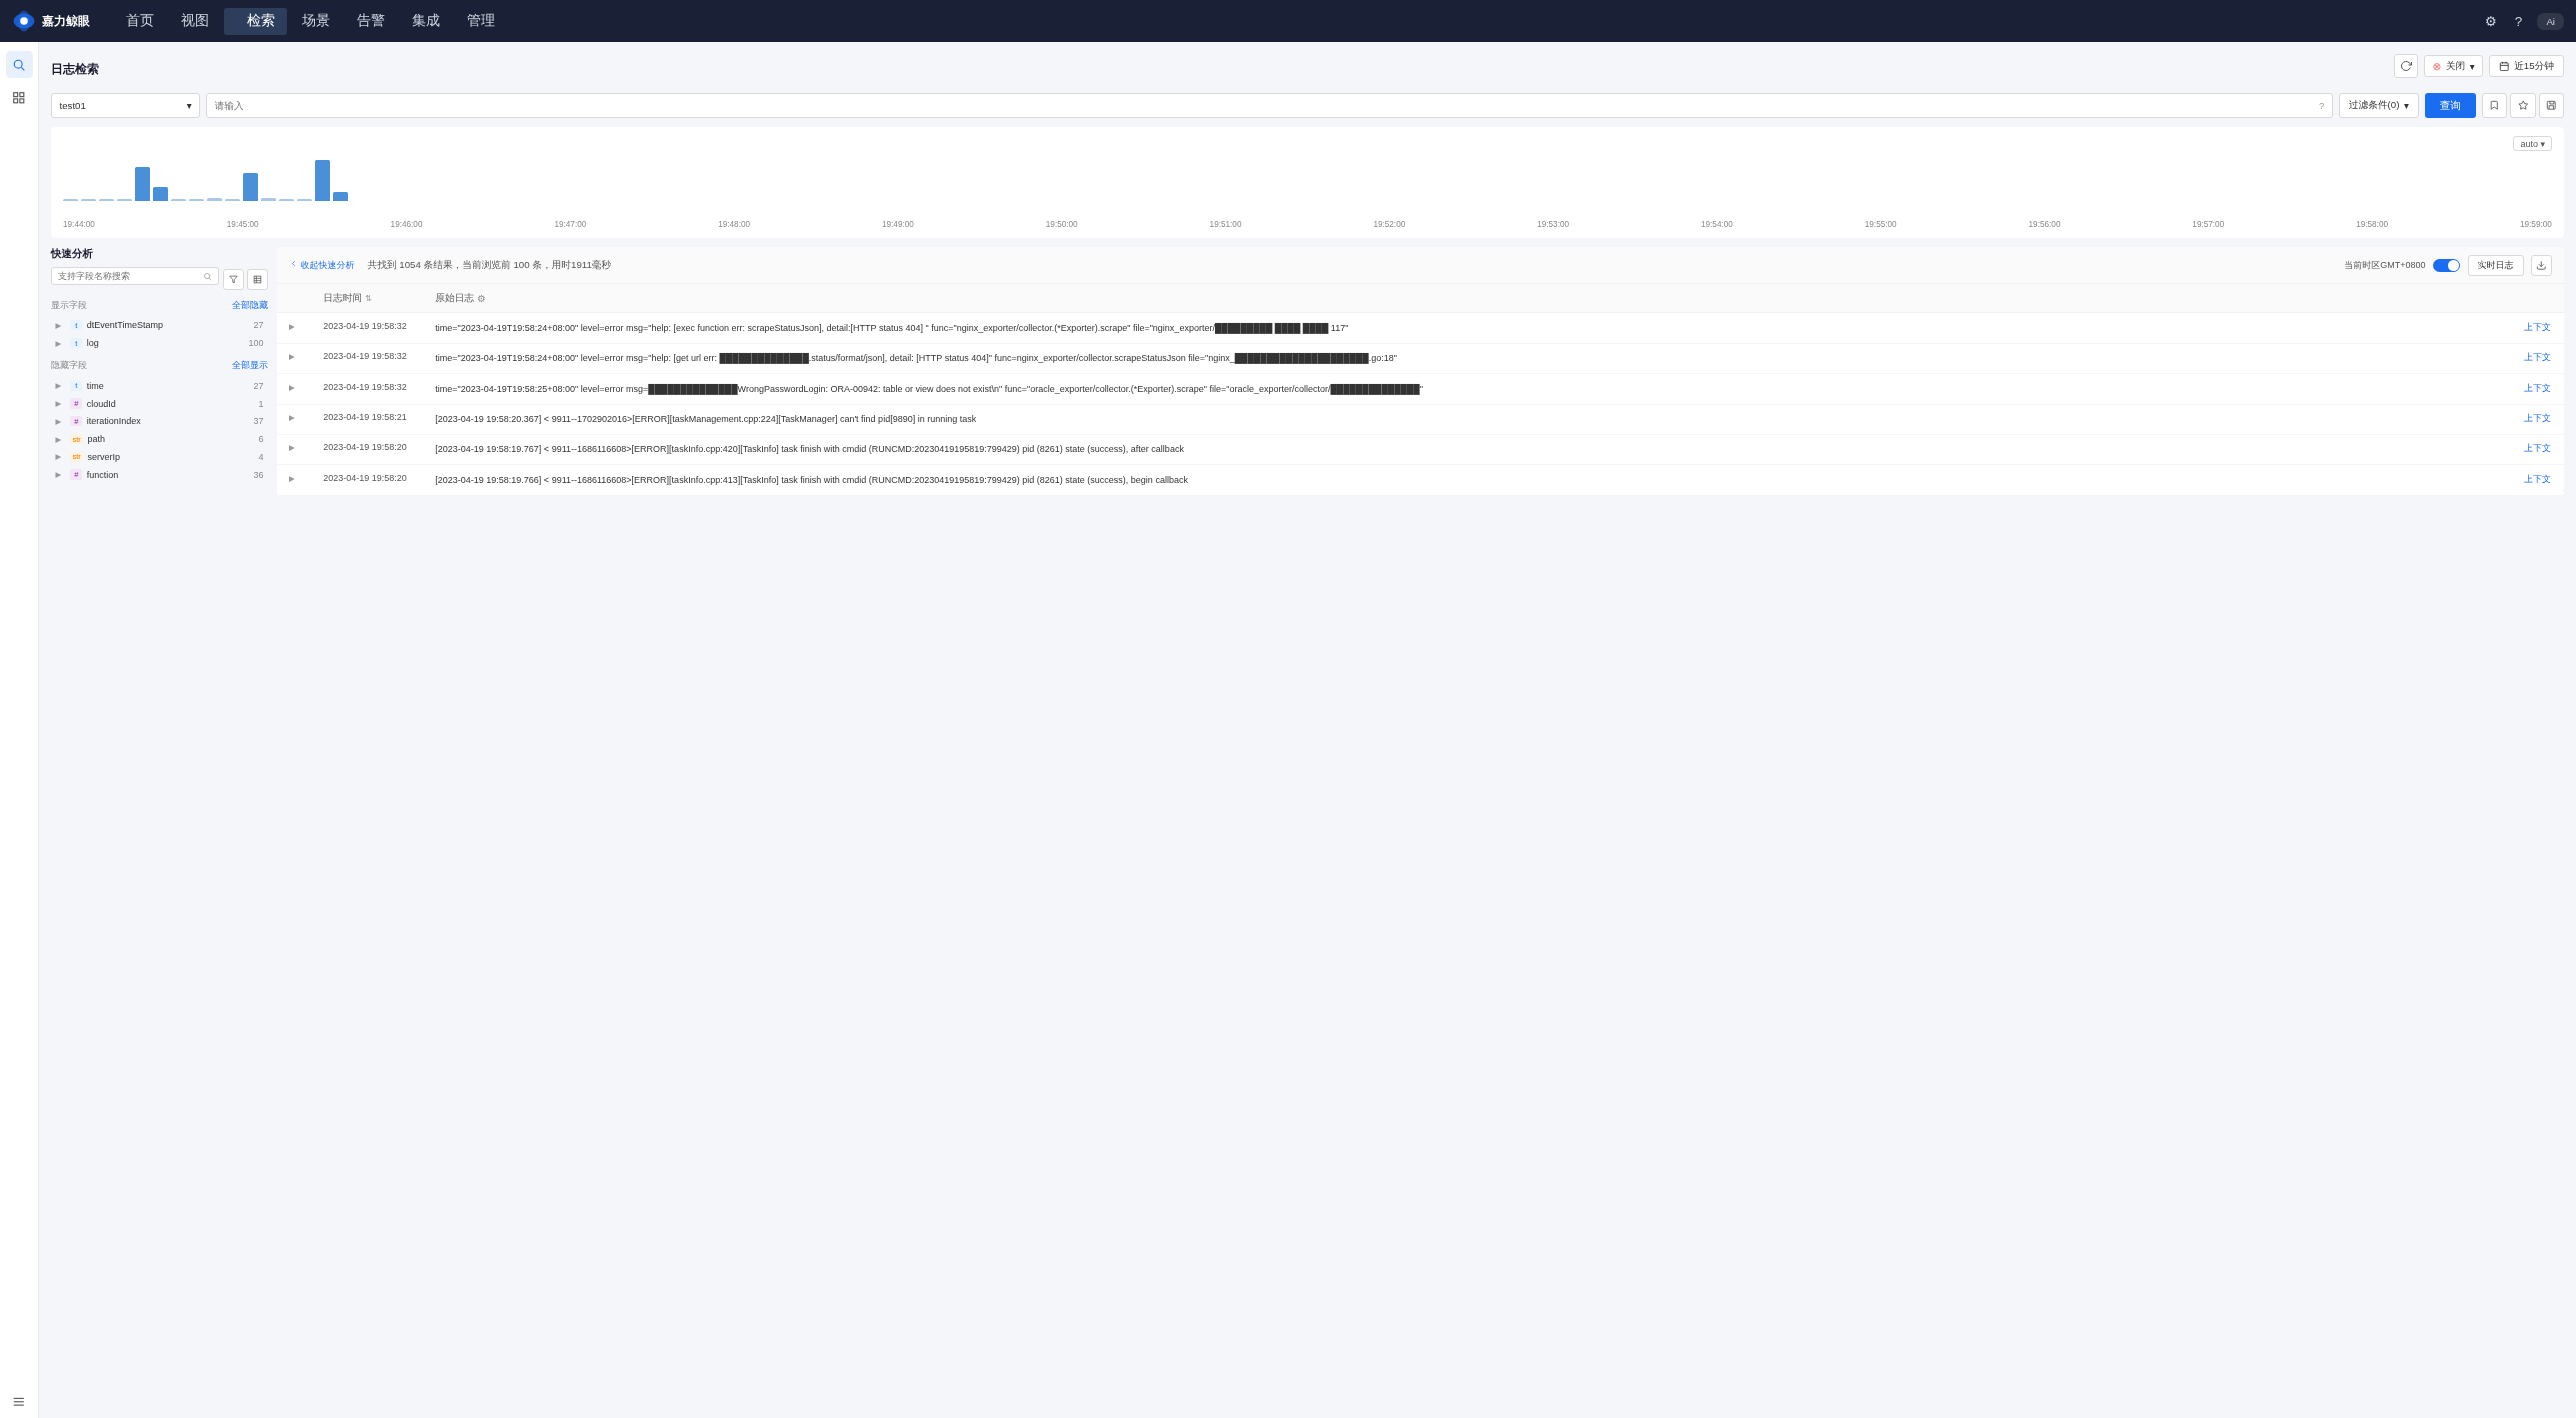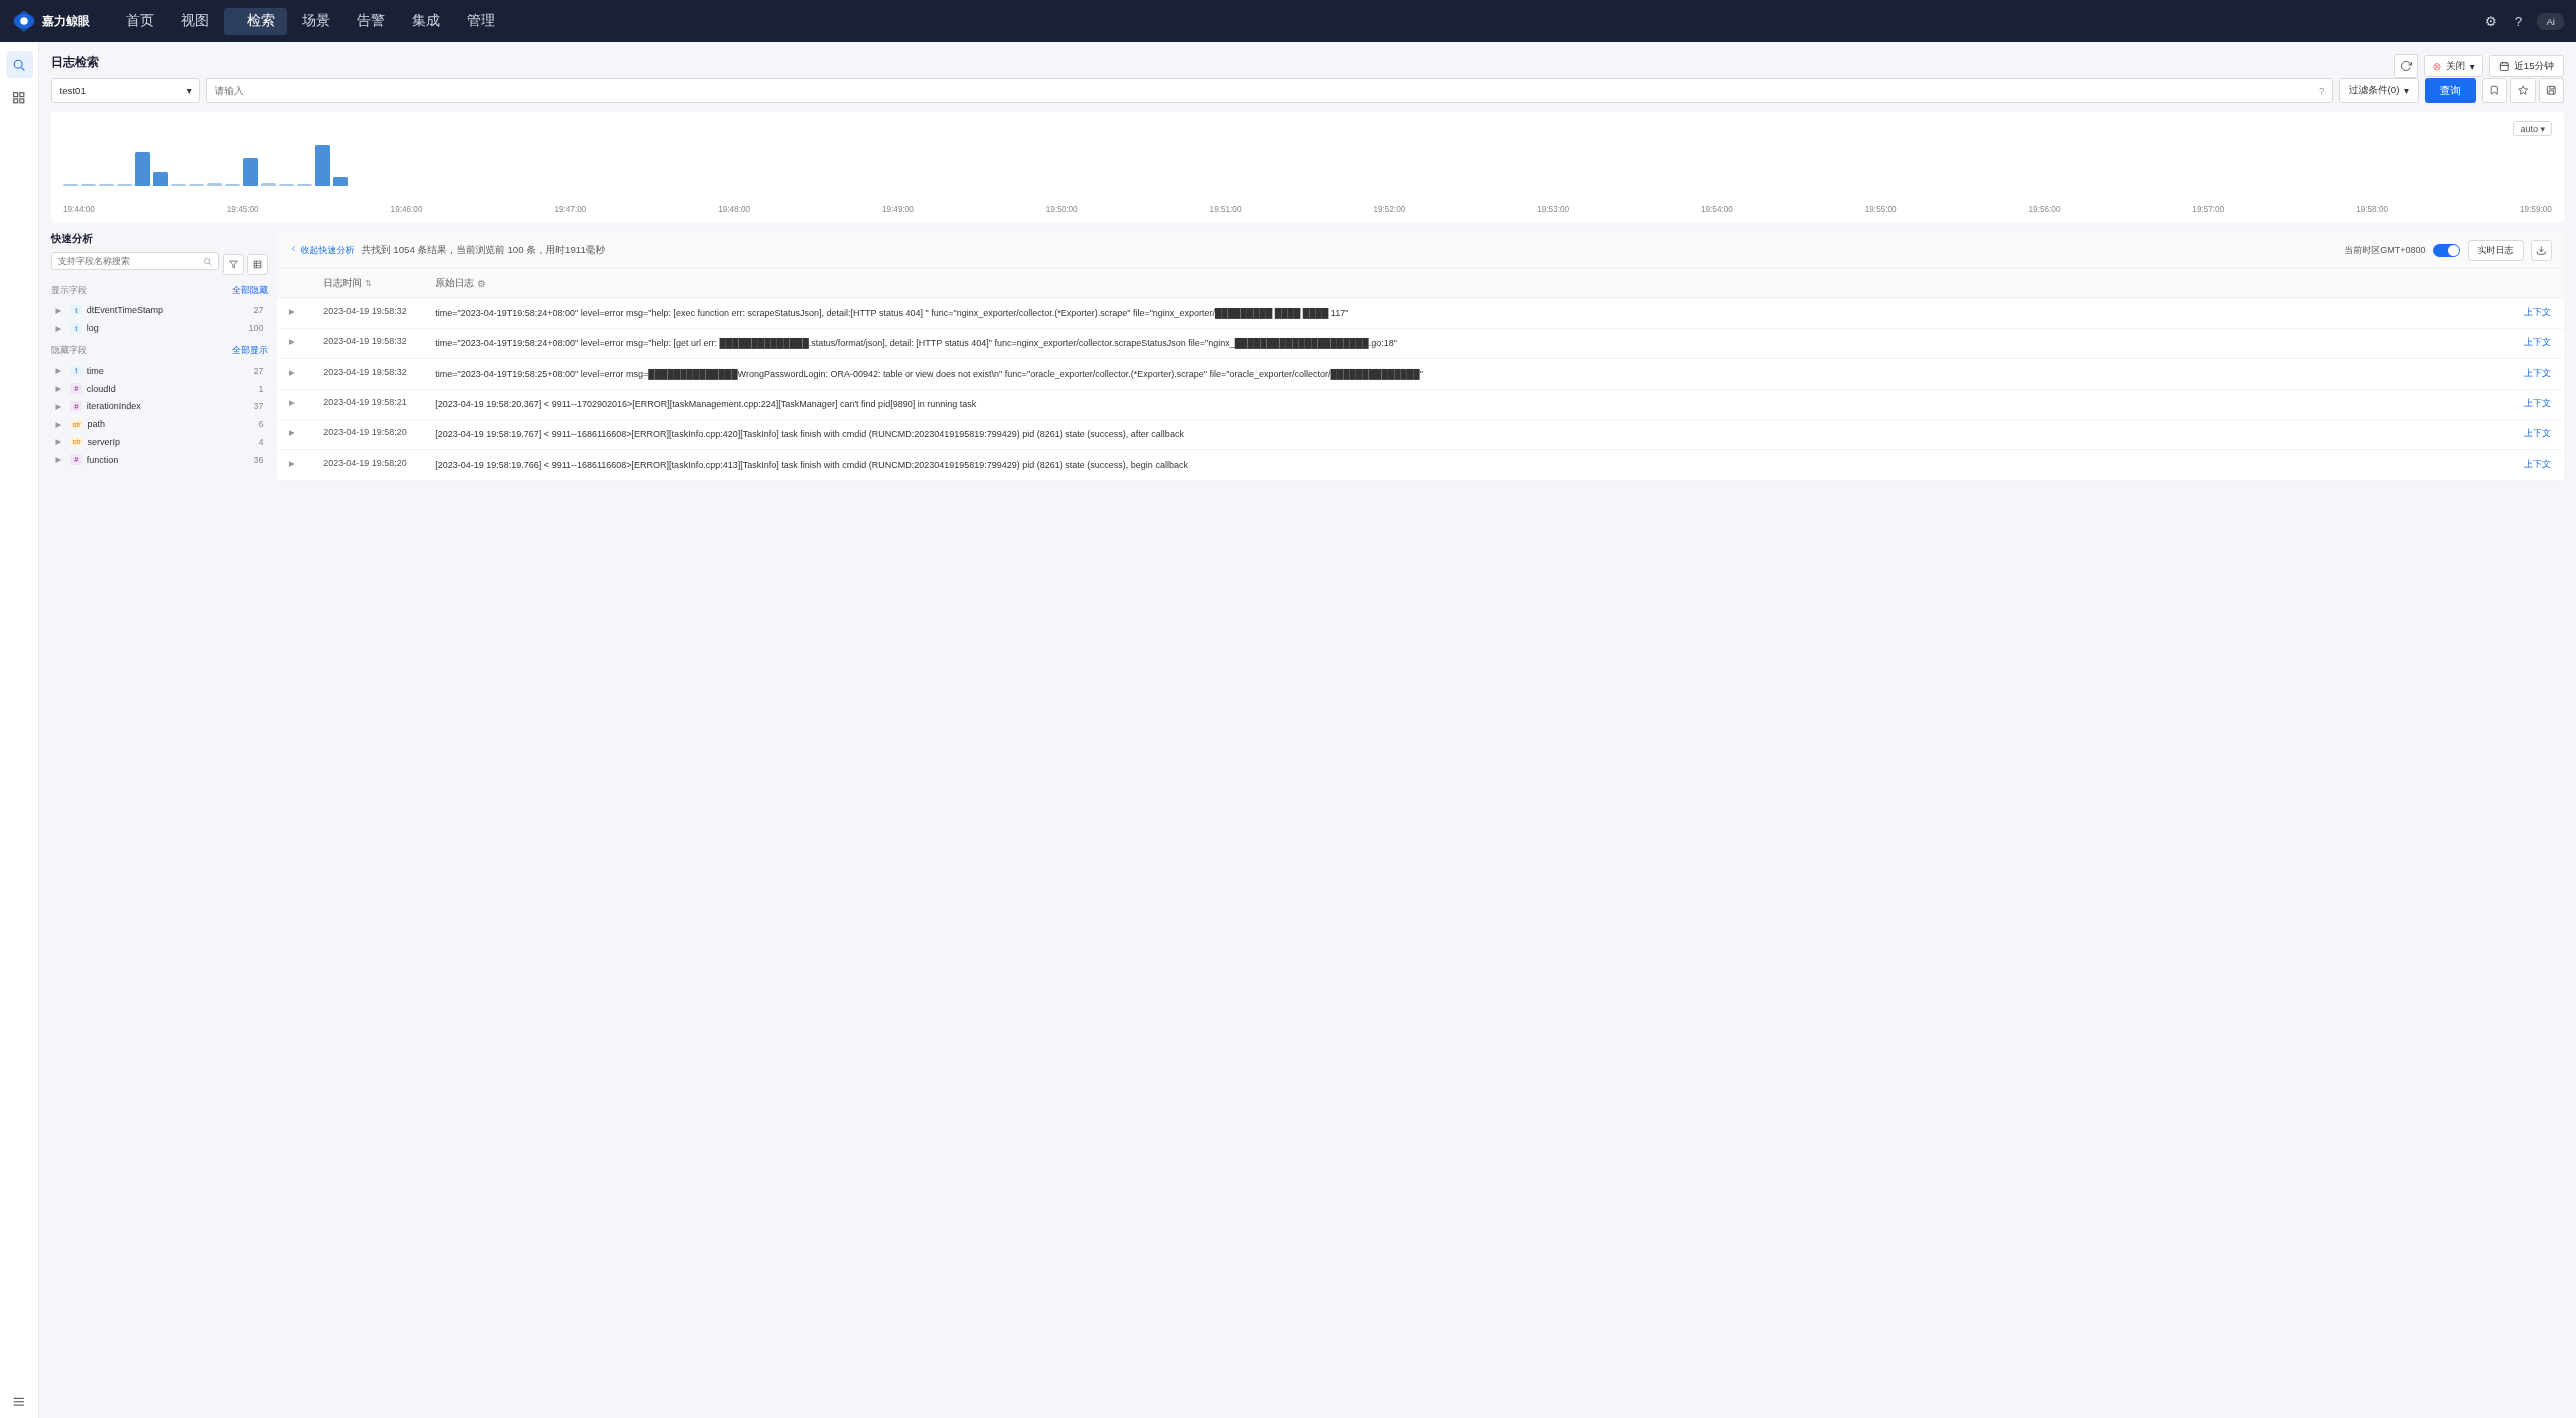--- a/index.html
+++ b/index.html
@@ -98,23 +98,23 @@
     .main-content {
       flex: 1;
       overflow-y: auto;
       background: #f5f6fa;
       padding: 12px;
     }
 
     
     .page-header {
       display: flex;
-      align-items: flex-start;
+      align-items: flex-end;
       justify-content: space-between;
-      margin-bottom: 0;
+      margin-bottom: 15px;
     }
     .page-title {
       font-size: 12px;
       font-weight: 600;
       color: #1a1a2e;
     }
     .header-controls {
       display: flex;
       align-items: center;
       gap: 6px;
@@ -395,21 +395,21 @@
       display: flex;
       align-items: center;
       justify-content: space-between;
       padding: 7.5px 12px;
       border-bottom: 0.7px solid #f0f0f0;
       background: #fafafa;
     }
     .results-info {
       display: flex;
       align-items: center;
-      gap: 7px;
+      gap: 13px;
       font-size: 9.7px;
       color: #555;
     }
     .results-info .collapse-link {
       color: #1a6cf0;
       cursor: pointer;
       font-size: 9px;
     }
     .results-right {
       display: flex;

